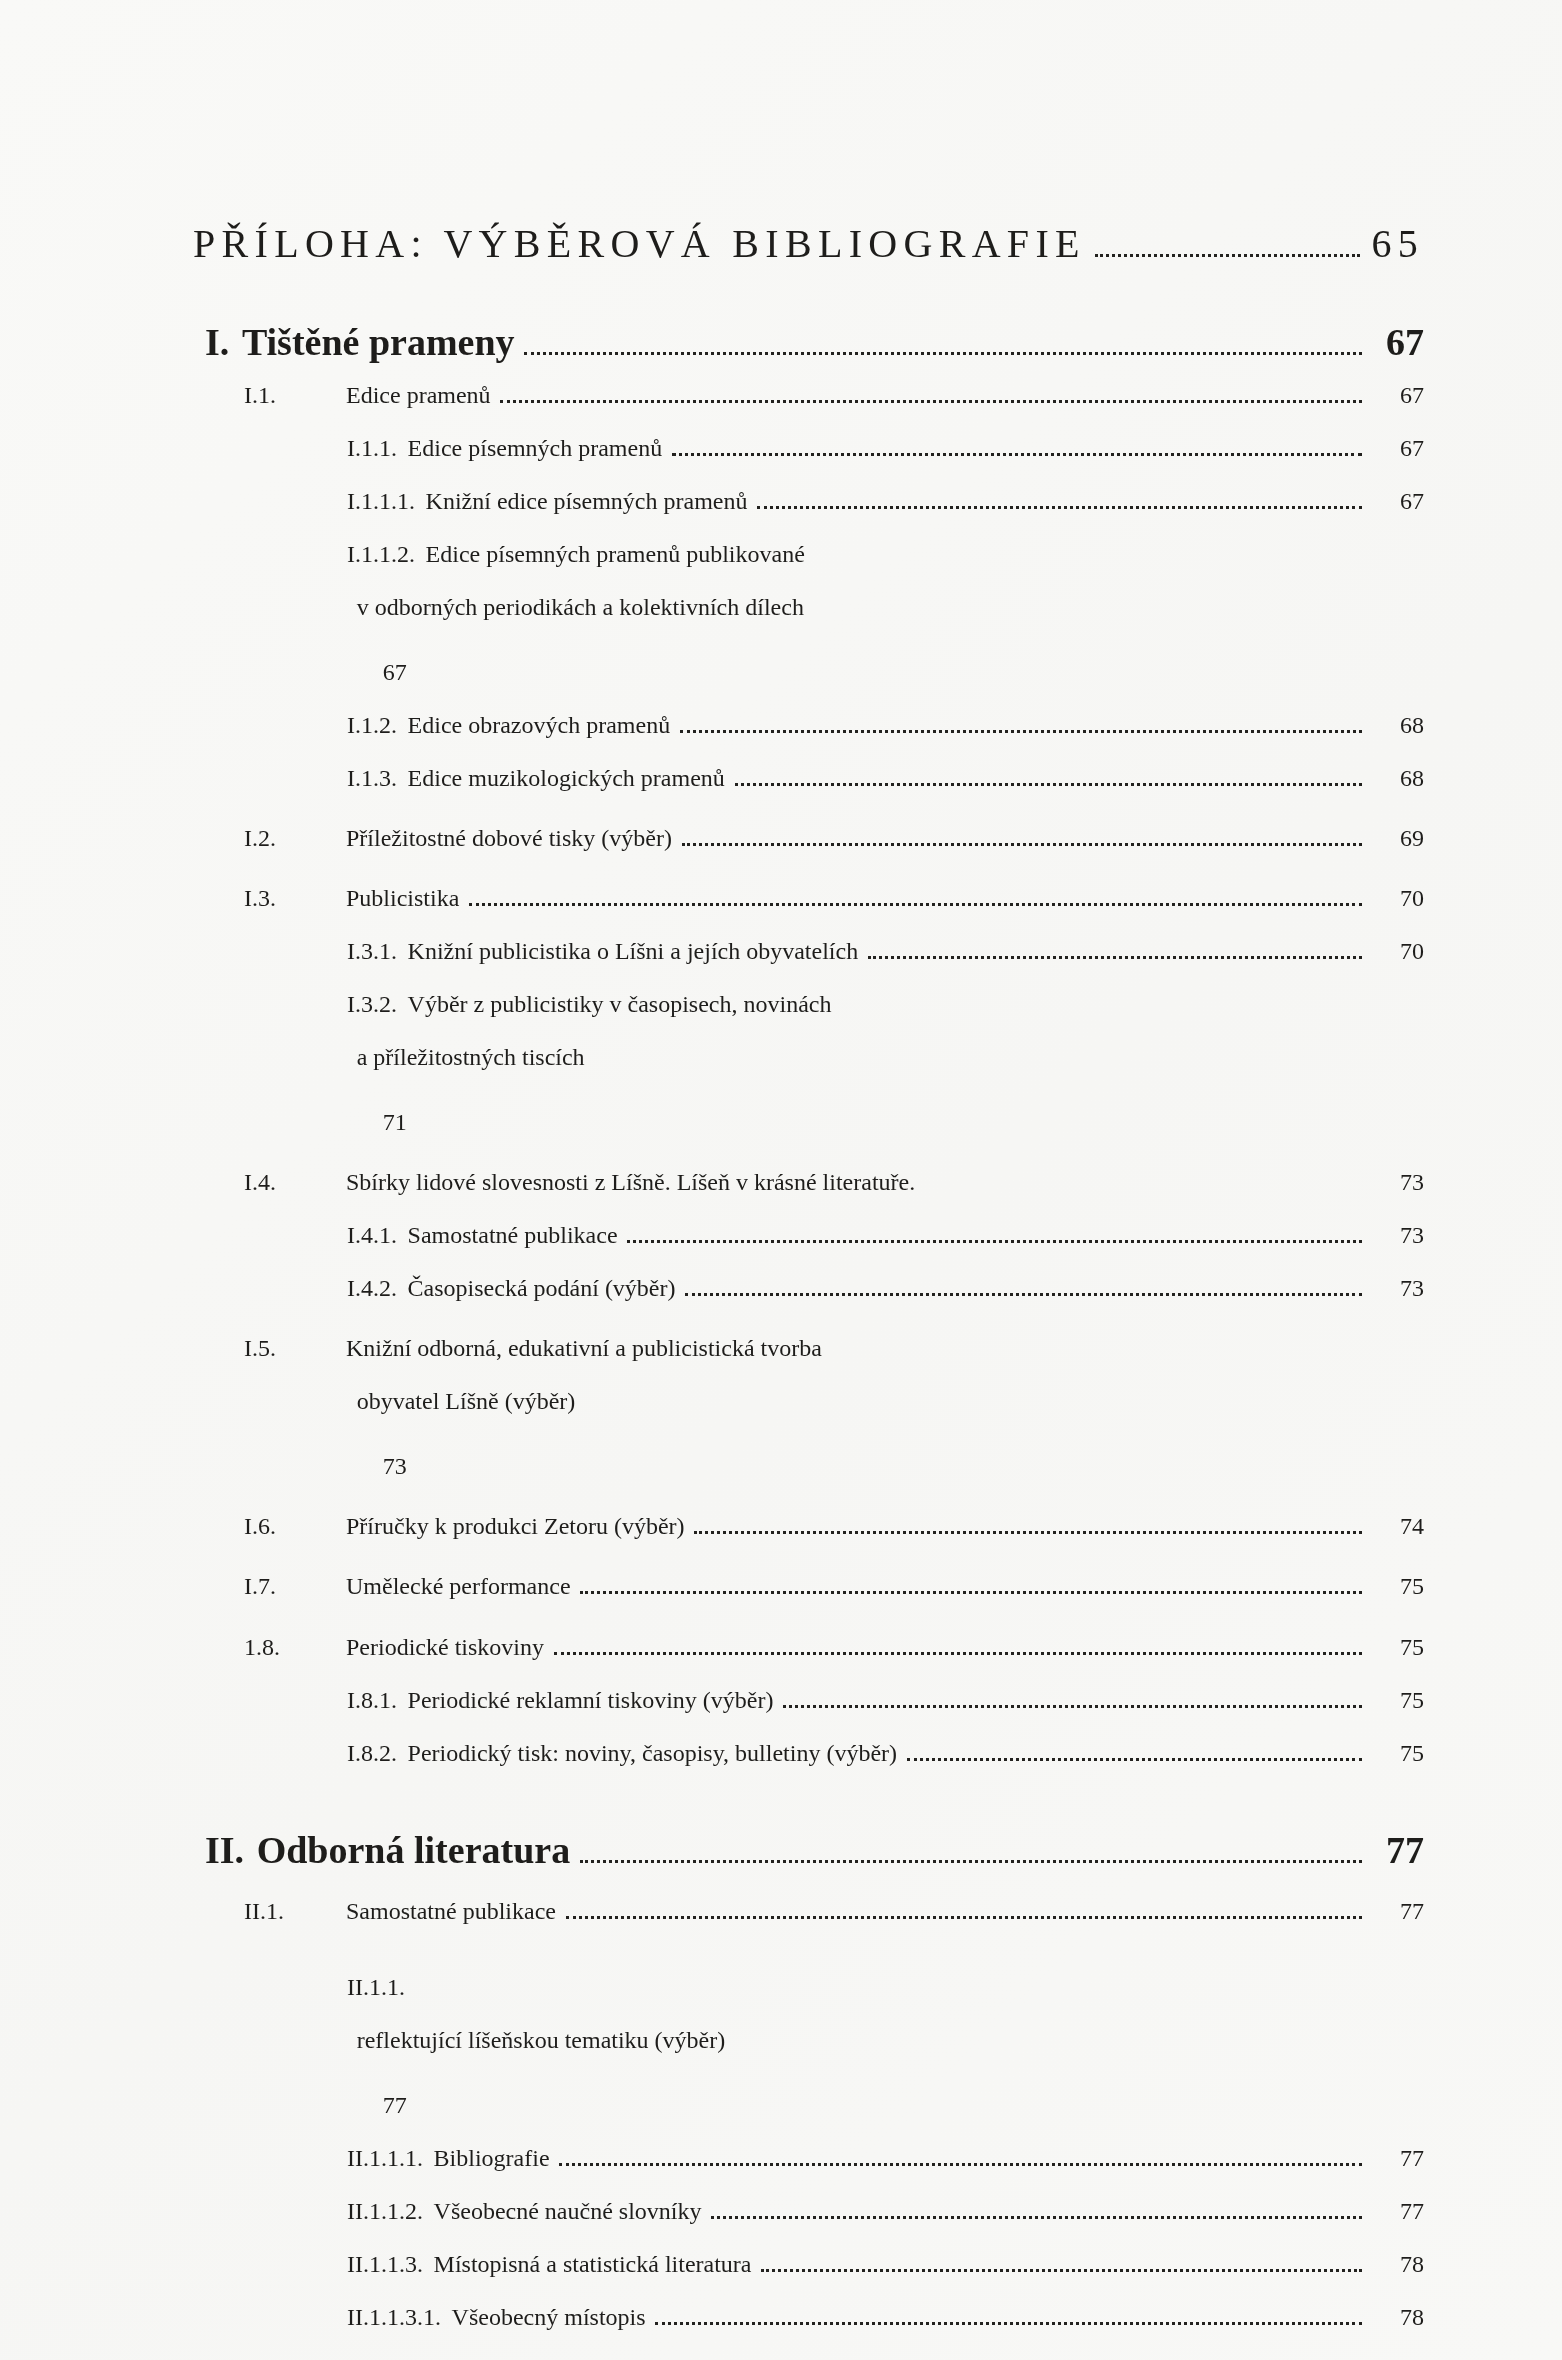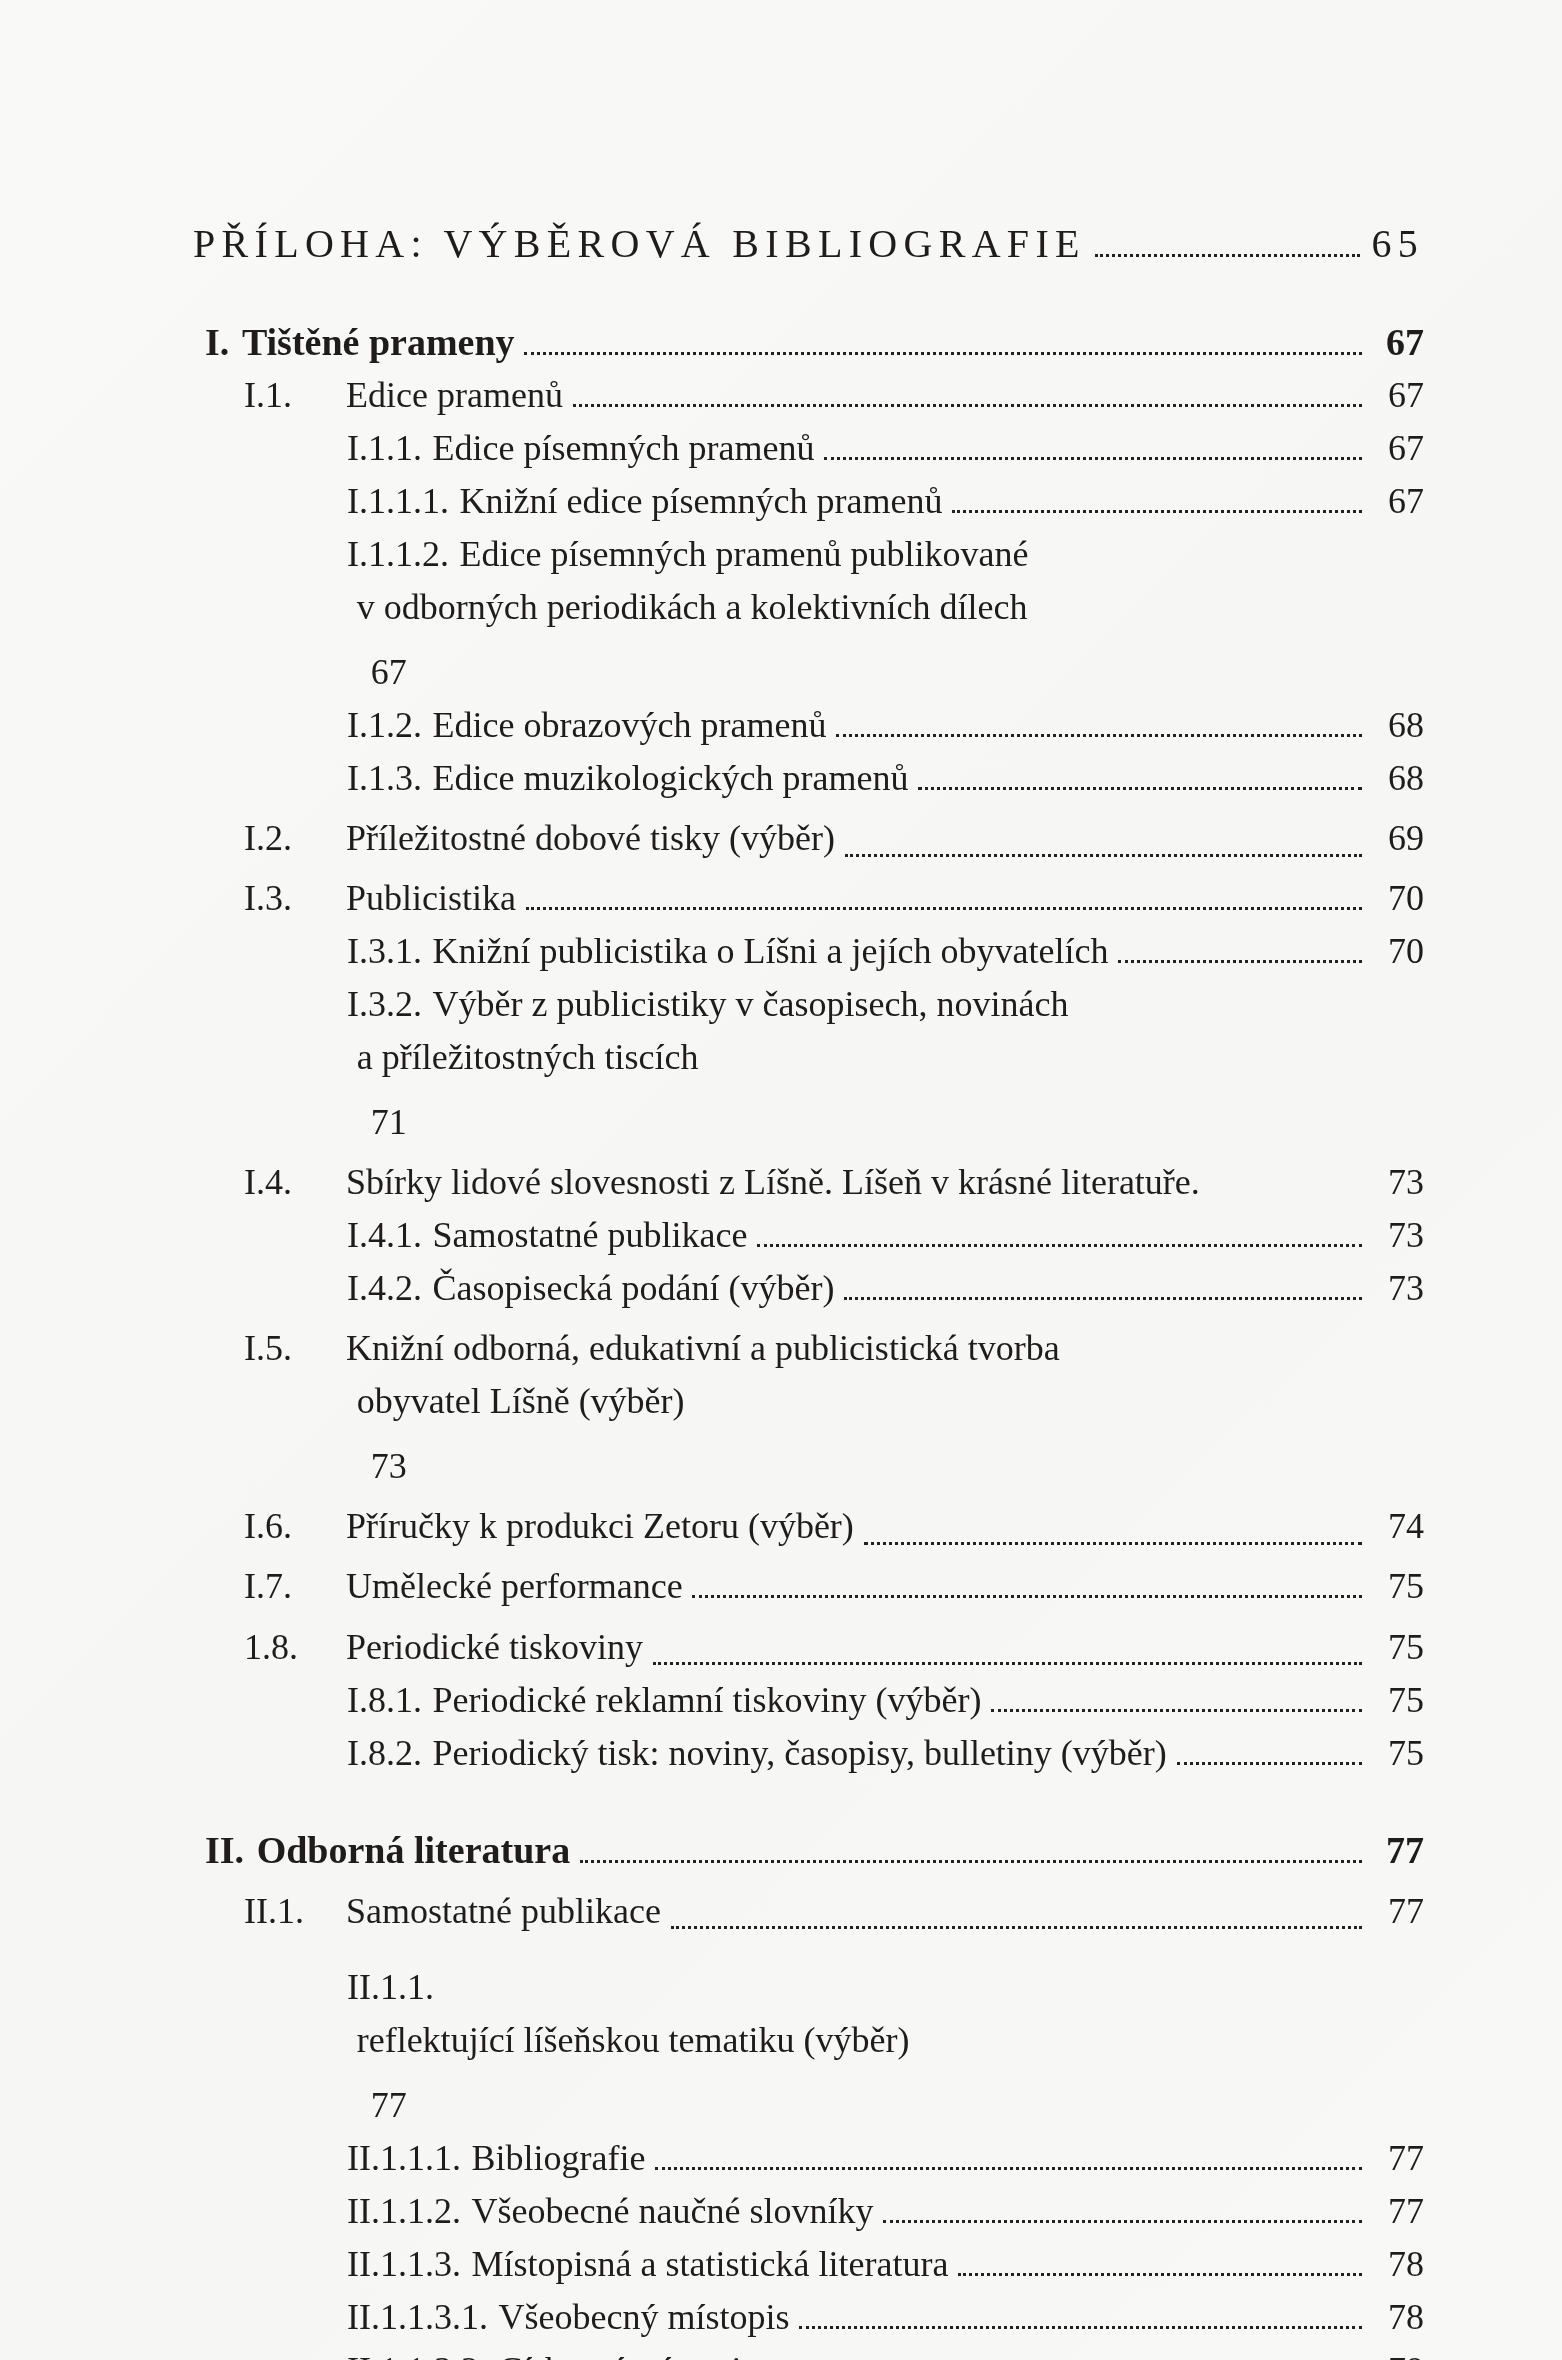--- a/index.html
+++ b/index.html
@@ -23,21 +23,21 @@
   .toc {
     position: absolute;
     top: 214px;
     left: 0;
     right: 0;
   }
   .row {
     display: flex;
     align-items: baseline;
     margin-right: 138px;
-    font-size: 36px;
+    font-size: 24px;
     line-height: 53px;
     white-space: nowrap;
   }
   .title-row {
     margin-left: 193px;
     font-size: 40px;
     letter-spacing: 6.3px;
     line-height: 60px;
     margin-bottom: 42px;
   }
@@ -49,21 +49,21 @@
   }
   .lvl1 .num { margin-right: 12.6px; }
   .lvl2 { margin-left: 244px; }
   .lvl2 .num {
     min-width: 102px;
     flex: 0 0 auto;
   }
   .lvl3 { margin-left: 347px; }
   .lvl3 .num { margin-right: 10.6px; }
   .row.cont { margin-left: 347px; flex-direction: column; }
-  .gap-small   { margin-top: 7.7px; align-items: flex-end; }
+  .gap-small   { margin-top: 7.7px; }
   .gap-medium  { margin-top: 7px; }
   .gap-large   { margin-top: 23px; }
   .gap-section { margin-top: 44px; }
   .leader {
     flex: 1 1 auto;
     border-bottom: 3.9px dotted #23221f;
     margin: 0 11.6px 8.7px 9.7px;
     min-width: 0;
   }
   .leader.no-dots { border-bottom: none; }

